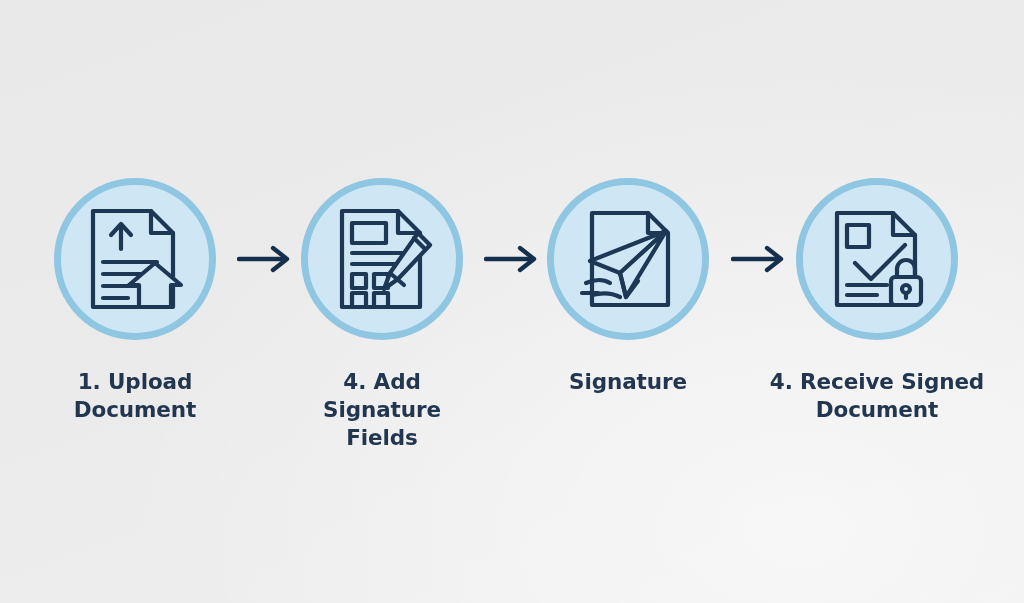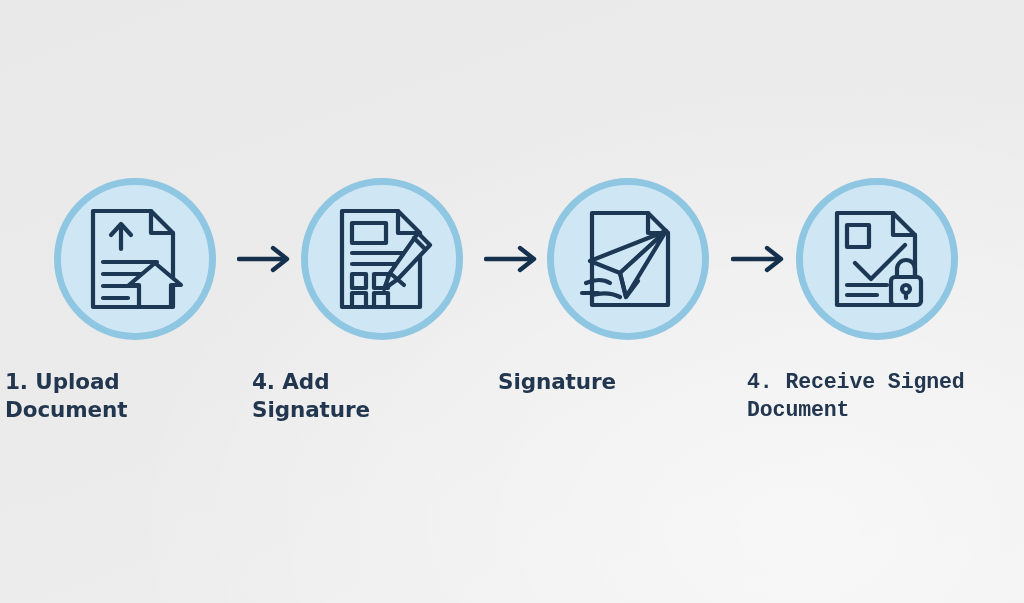--- a/index.html
+++ b/index.html
@@ -26,21 +26,21 @@
     position: absolute;
     left: 0;
     top: 0;
     width: 1024px;
     height: 603px;
   }
 
   .step {
     position: absolute;
     width: 260px;
-    text-align: left;
+    text-align: center;
   }
 
   .circle-wrap {
     position: relative;
     width: 162px;
     height: 162px;
     margin: 0 auto;
   }
 
   .circle {
@@ -83,21 +83,21 @@
     position: absolute;
     width: 56px;
     height: 34px;
   }
   .arrow svg { display: block; width: 56px; height: 34px; }
 
   
   #step-1 { left: 5px;   top: 178px; }
   #step-2 { left: 252px; top: 178px; }
   #step-3 { left: 498px; top: 178px; }
-  #step-4 { left: 747px; top: 178px; font-family: Liberation Mono, monospace; }
+  #step-4 { left: 747px; top: 178px; }
 
   #arrow-1 { left: 237px; top: 242px; }
   #arrow-2 { left: 484px; top: 242px; }
   #arrow-3 { left: 731px; top: 242px; }
 </style>
 </head>
 <body>
 
 <div id="canvas">
   <div class="flow">
@@ -148,20 +148,21 @@
             <rect x="44" y="88" width="14" height="14"></rect>
             <path d="M88 28 L100 40 L68 74 L54 84 L60 68 Z" fill="#cfe7f5"></path>
             <path d="M60 68 L74 80"></path>
             <path d="M84 33 L95 44"></path>
           </svg>
         </div>
       </div>
       <div class="caption">
         <span class="line">4. Add</span>
         <span class="line">Signature</span>
+        <span class="line">Fields</span>
       </div>
     </div>
 
     <div class="arrow" id="arrow-2">
       <svg viewBox="0 0 56 34" fill="none" stroke="#14304d" stroke-width="4.4" stroke-linecap="round" stroke-linejoin="round">
         <path d="M2 17 H48"></path>
         <path d="M36 6 L50 17 L36 28"></path>
       </svg>
     </div>
 

